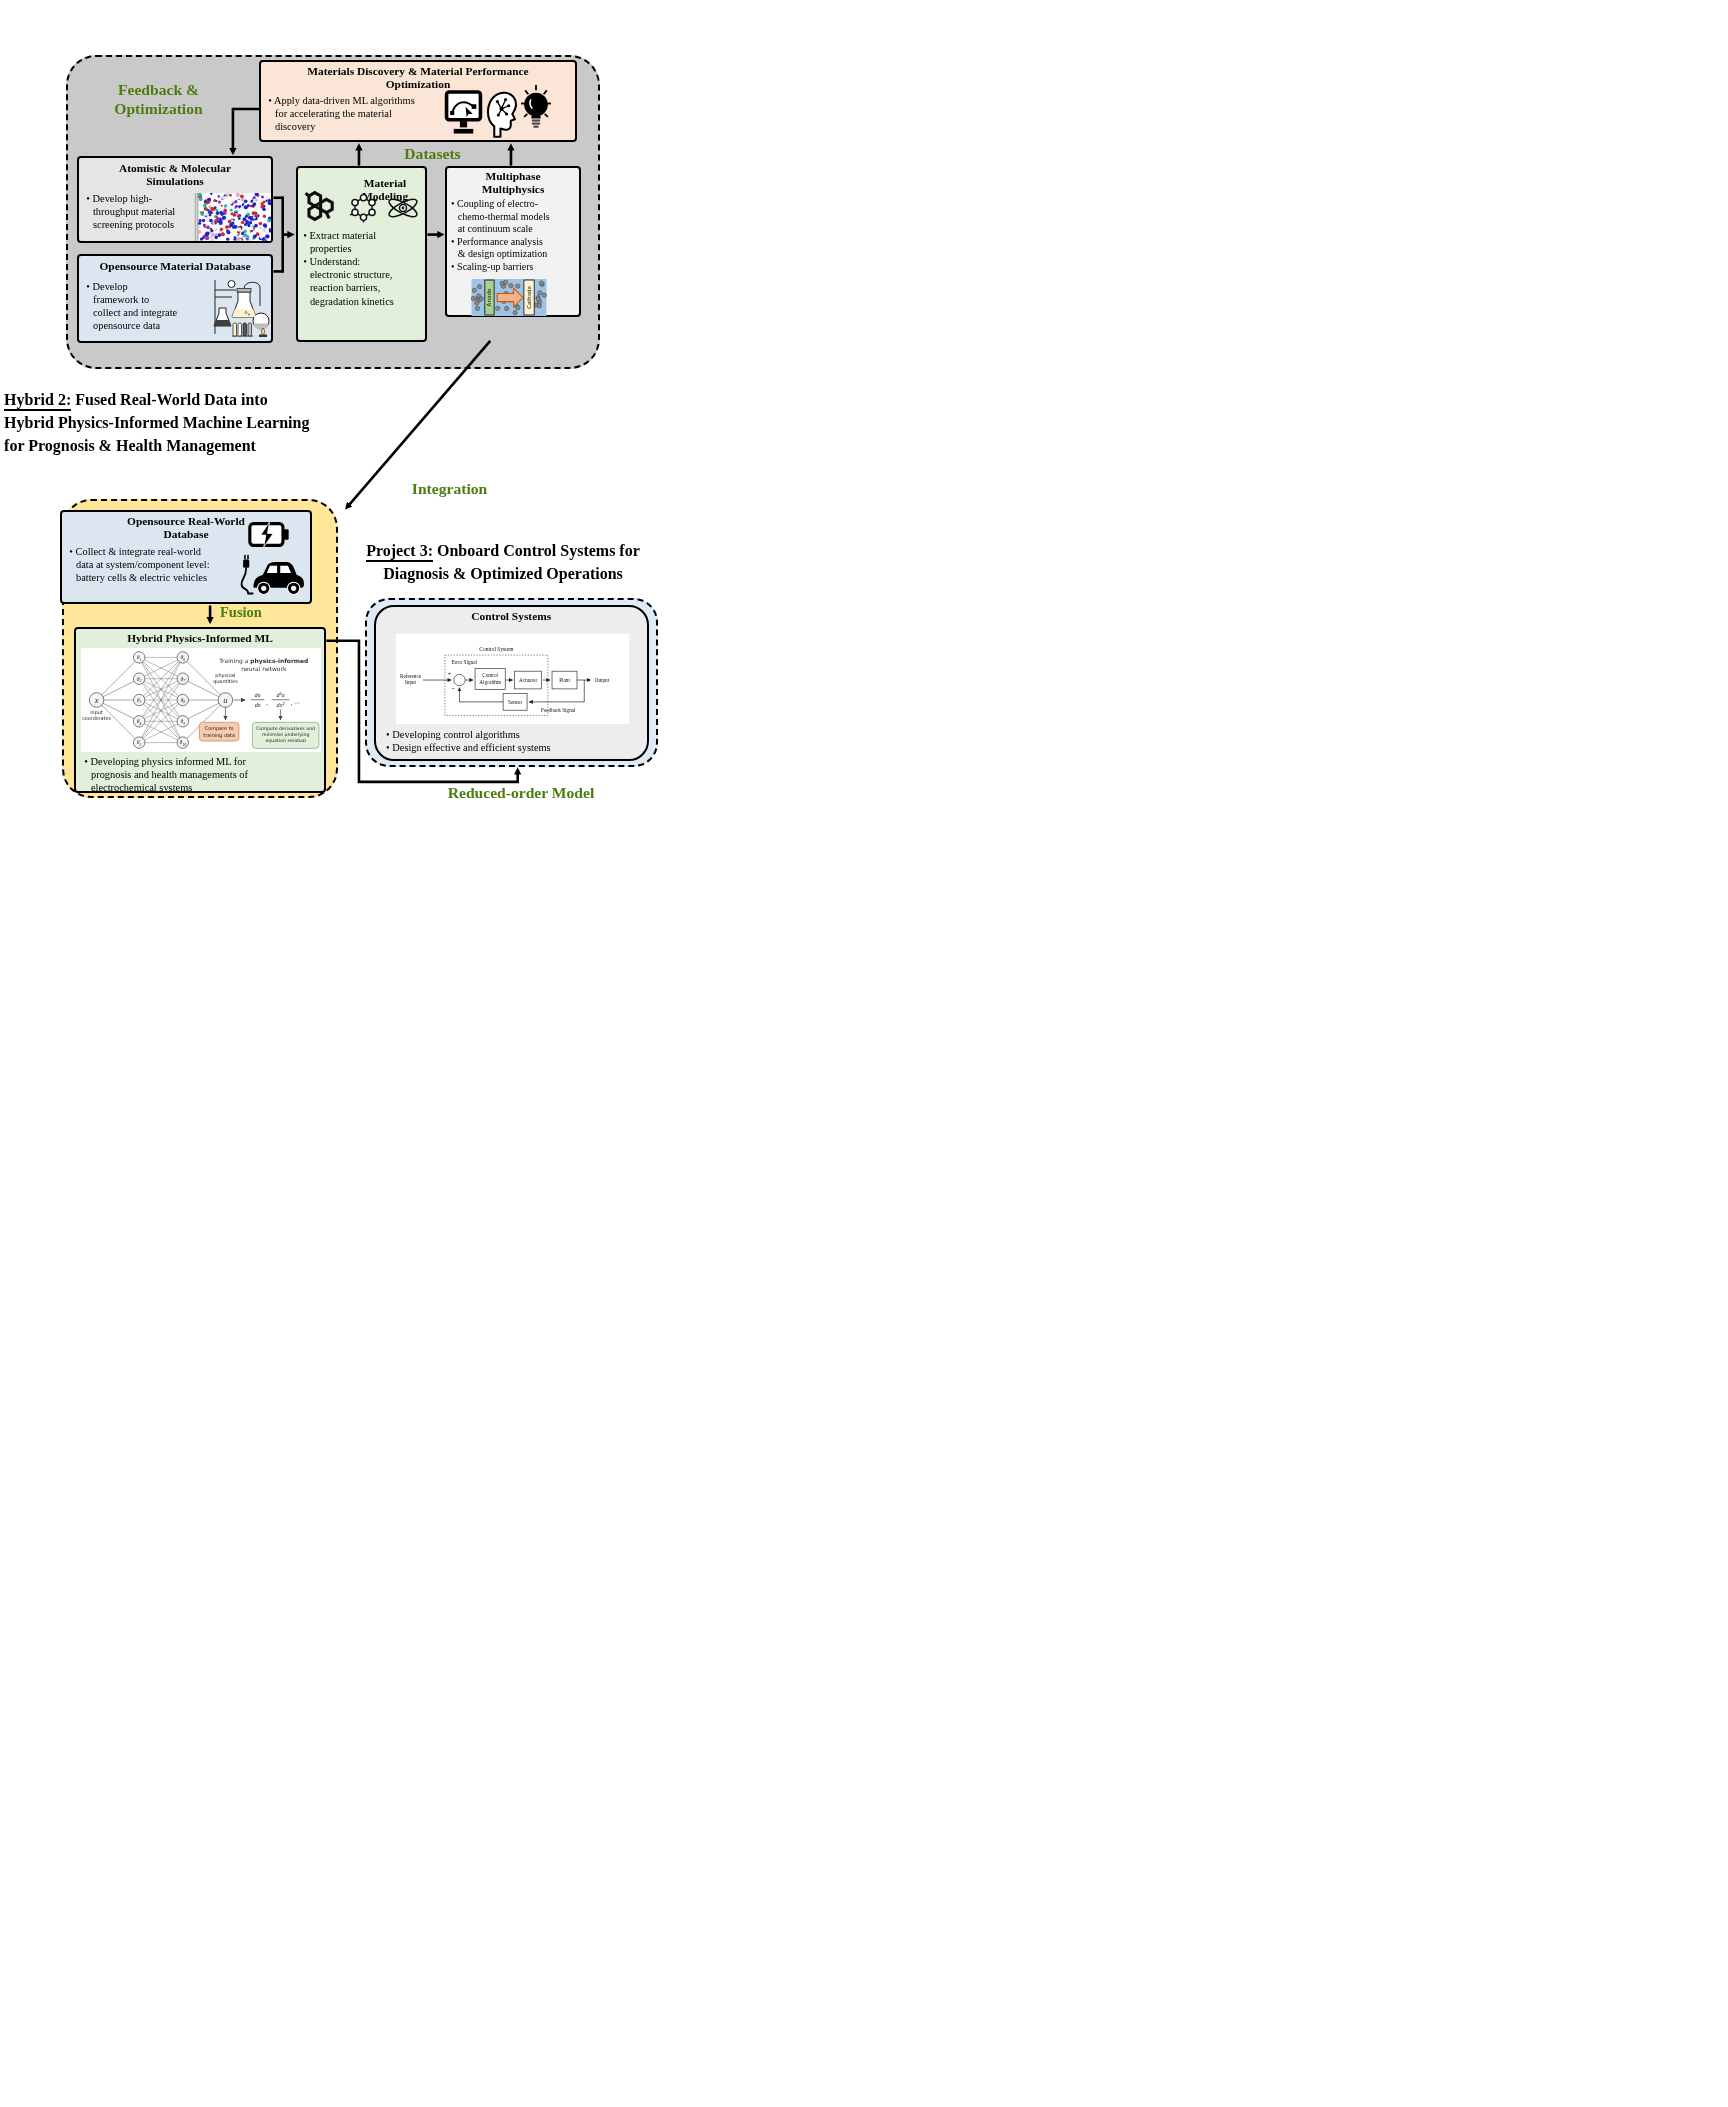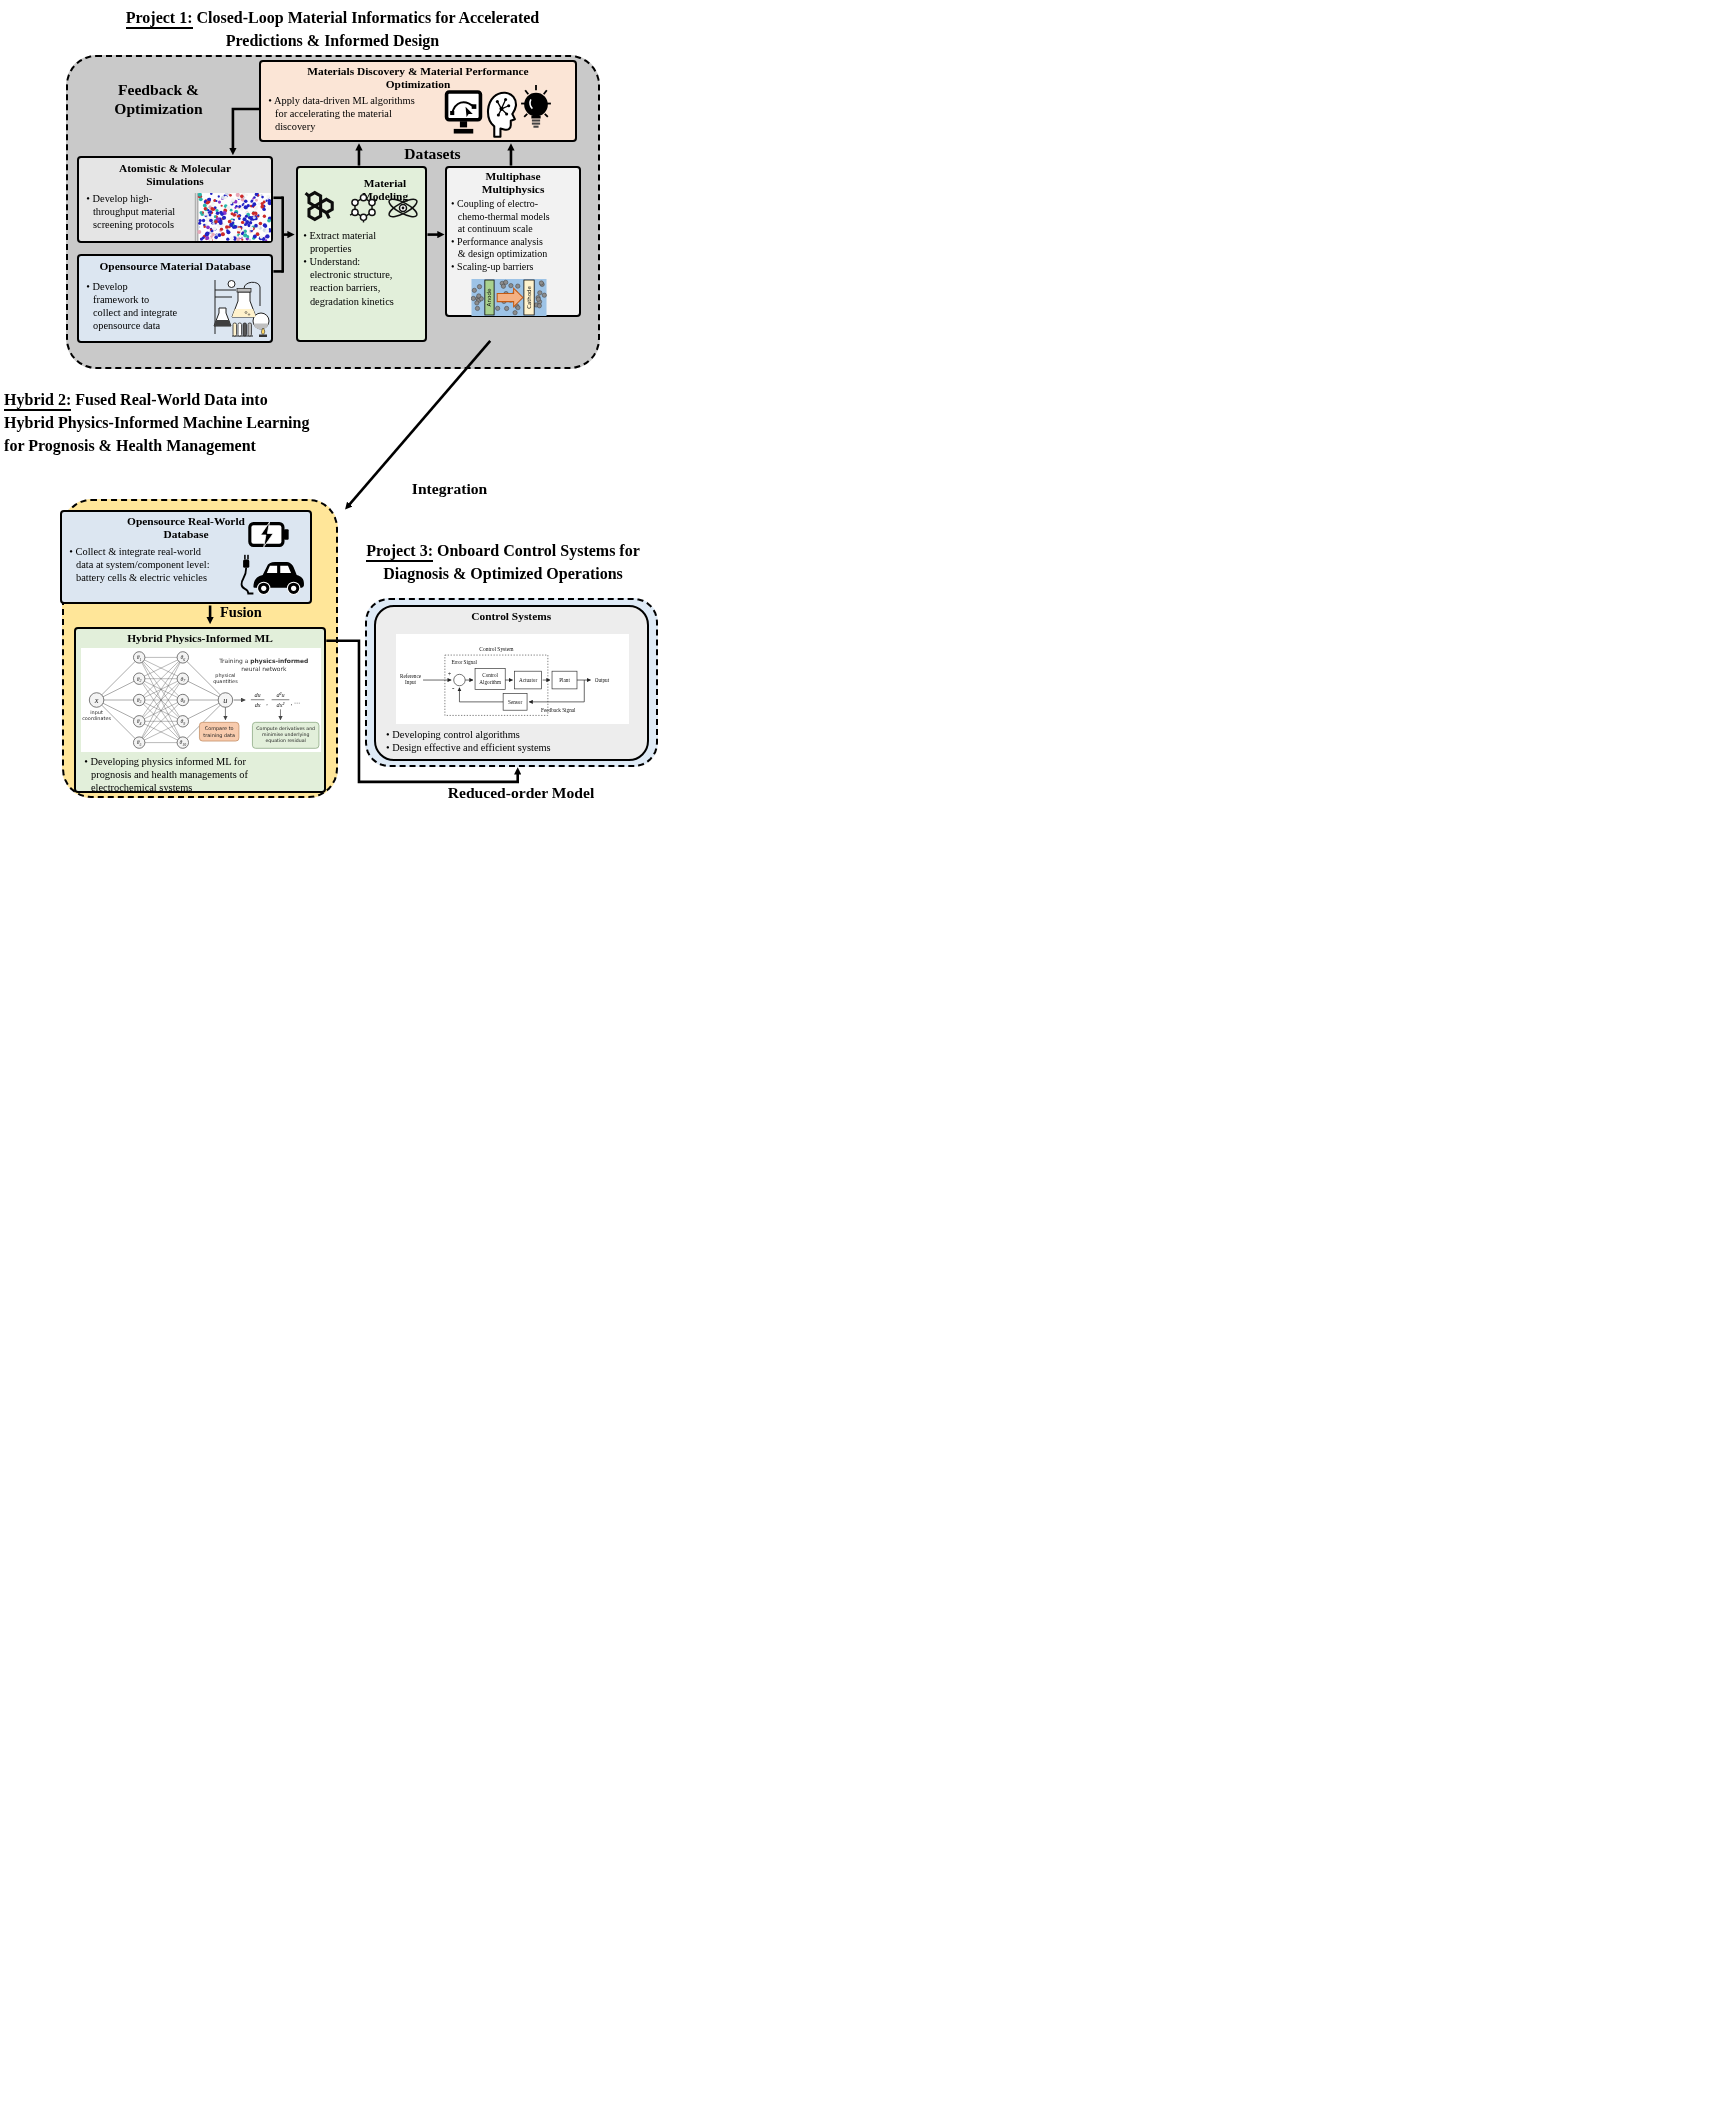--- a/index.html
+++ b/index.html
@@ -7,38 +7,34 @@
         font-family:"Liberation Serif","DejaVu Serif",serif;color:#000;}
   .abs{position:absolute;}
   .box{position:absolute;border:2.1px solid #000;border-radius:4px;box-sizing:border-box;}
   .container{position:absolute;border:2.6px dashed #000;box-sizing:border-box;}
   .btitle{position:absolute;left:0;right:0;font-weight:bold;text-align:center;
           white-space:pre-line;line-height:1.16;}
   .bullet{position:absolute;white-space:pre-line;line-height:1.26;
           text-indent:-6.7px;padding-left:6.7px;}
   .bullet::before{content:"• ";}
   .blist .bullet{position:static;}
-  .redlabel{position:absolute;color:#000000;font-weight:bold;text-align:center;line-height:1.2;}
+  .redlabel{position:absolute;color:#4d7c0f;font-weight:bold;text-align:center;line-height:1.2;}
   .ptitle{position:absolute;font-weight:bold;font-size:16px;line-height:1.45;}
   .ptitle .tline{display:block;}
   .tprefix{border-bottom:2.1px solid #000;padding-bottom:0.5px;}
   svg{display:block;}
   #connectors{position:absolute;left:0;top:0;z-index:5;pointer-events:none;}
   .z2{z-index:2;} .z3{z-index:3;} .z6{z-index:6;}
   .panel{position:absolute;background:#fff;}
 </style>
 </head>
 <body>
 
 <div id="page">
 
-  <div class="ptitle z3" style="left:73px;top:6.2px;width:519px;text-align:center;">
-    <span class="tline"><span class="tprefix">Project 1:</span><span> Closed-Loop Material Informatics for Accelerated</span></span>
-    <span class="tline">Predictions &amp; Informed Design</span>
-  </div>
 
   <div class="container" style="left:66px;top:55px;width:534px;height:314px;background:#C9C9C9;border-radius:30px;"></div>
 
   <div class="redlabel z6" style="left:87px;top:81px;width:143px;font-size:15.6px;">Feedback &amp; Optimization</div>
 
   <div class="box z2" style="left:259px;top:60px;width:318px;height:82px;background:#FBE5D6;">
     <div class="btitle" style="top:2.6px;font-size:11.4px;">Materials Discovery &amp; Material Performance
 Optimization</div>
     <div class="bullet" style="left:7.3px;top:32px;width:171px;font-size:10.4px;">Apply data-driven ML algorithms
 for accelerating the material

